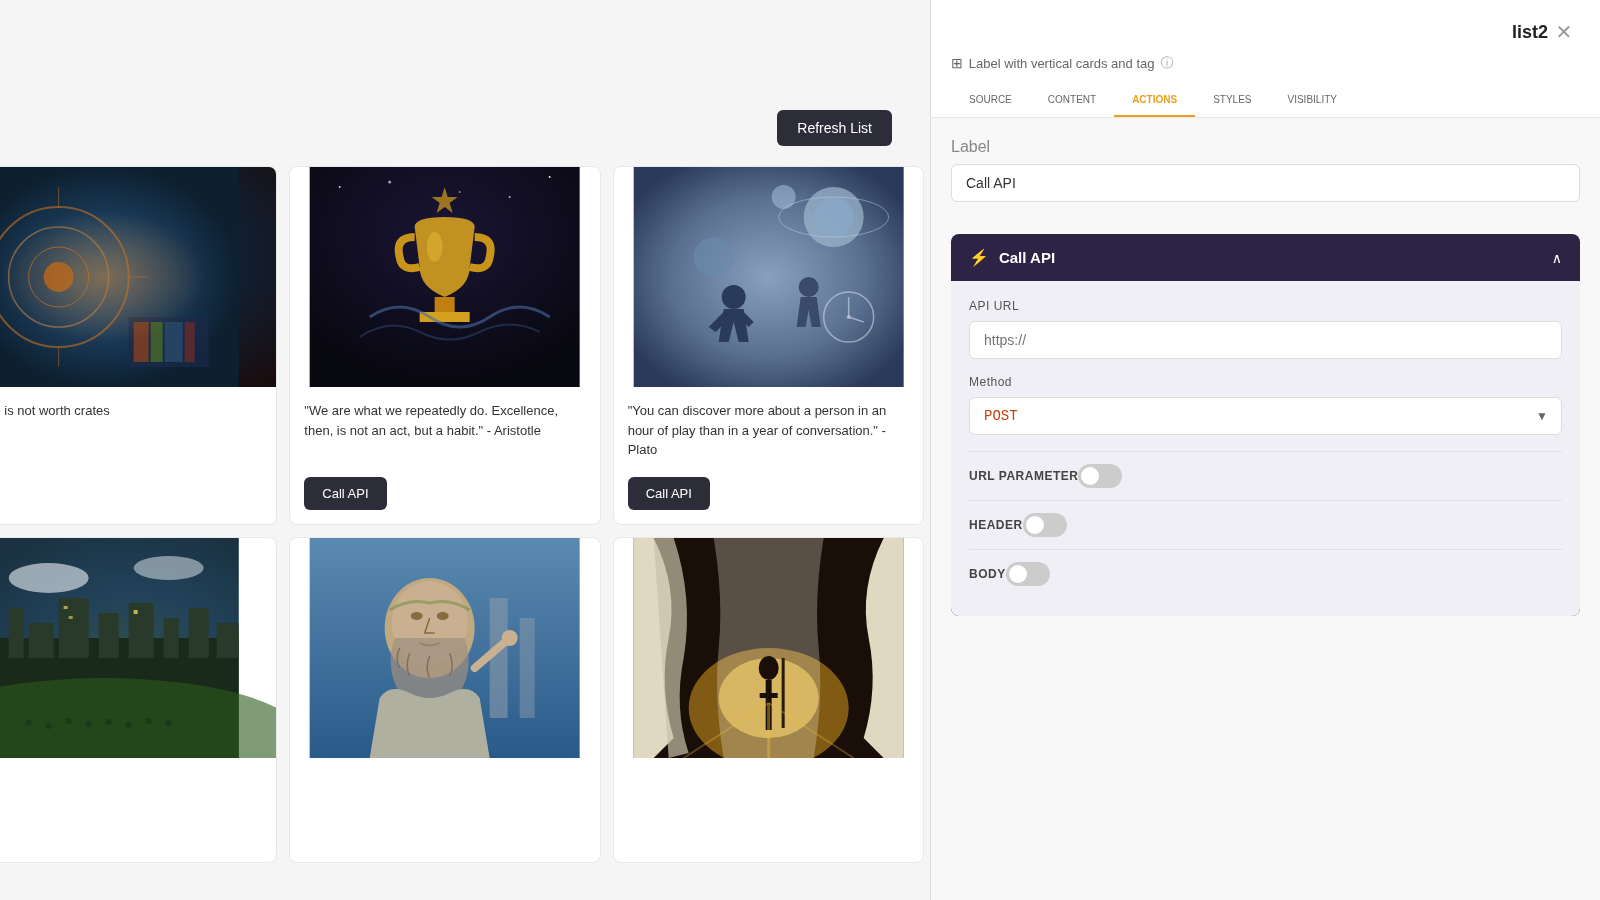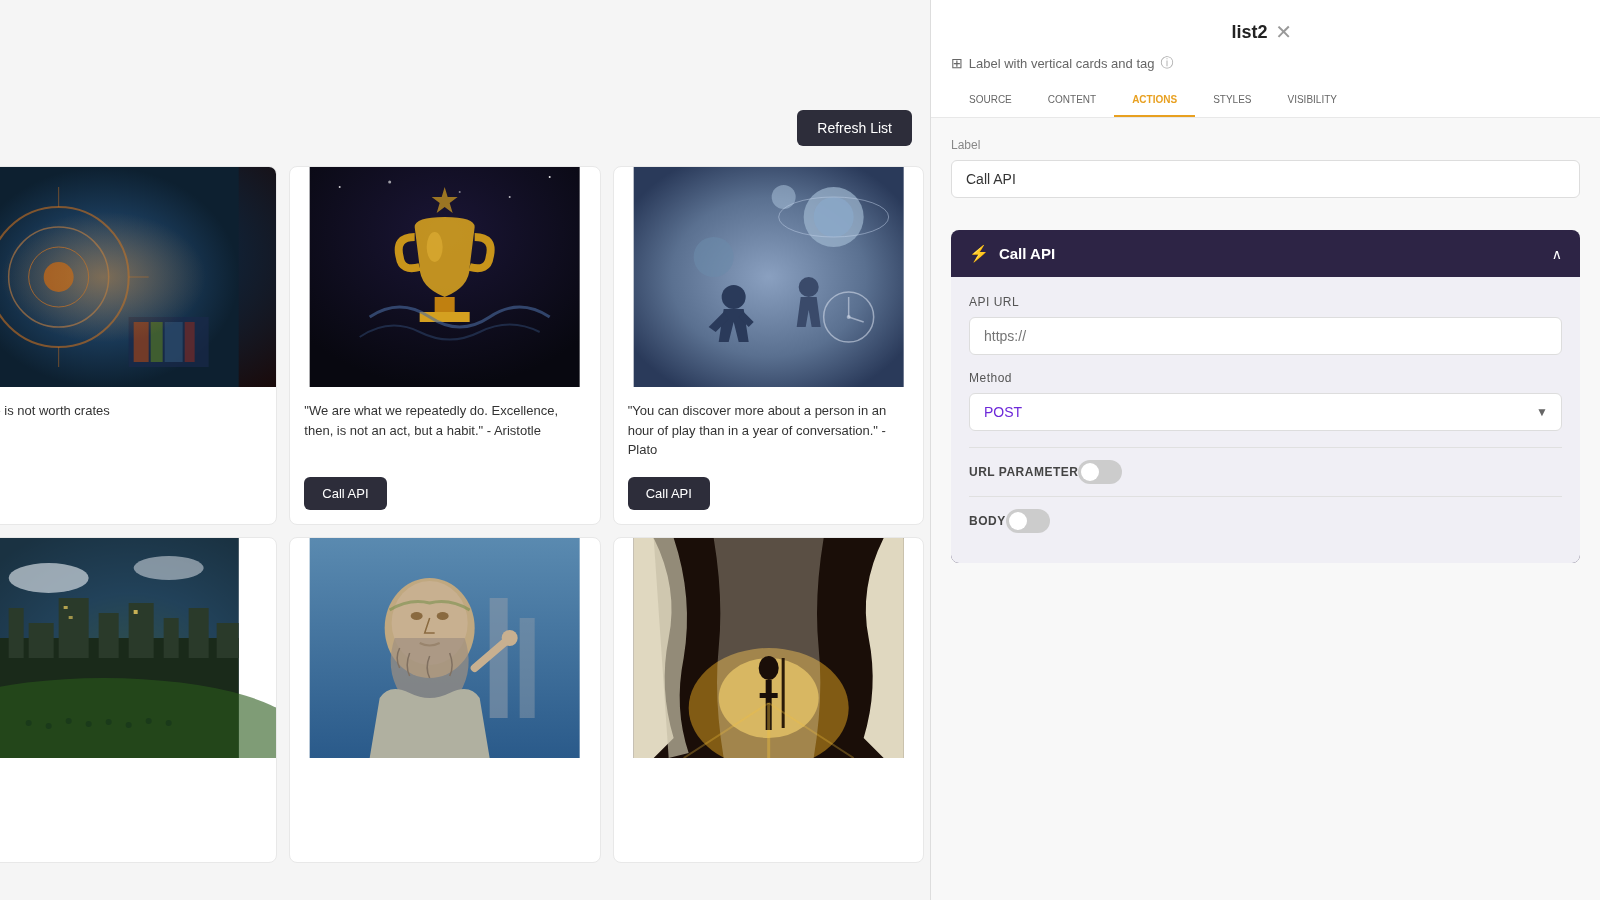--- a/index.html
+++ b/index.html
@@ -16,21 +16,21 @@
     .left-panel {
       flex: 0 0 930px;
       background: #f5f5f5;
       position: relative;
       overflow: hidden;
     }
 
     .refresh-btn-wrapper {
       position: absolute;
       top: 110px;
-      right: 18px;
+      right: 38px;
       z-index: 10;
       border-radius: 18px;
     }
 
     .refresh-btn {
       background: #2d2d3a;
       color: #fff;
       border: none;
       padding: 10px 20px;
       border-radius: 6px;
@@ -118,21 +118,21 @@
 
     .panel-header {
       padding: 16px 20px 0 20px;
       background: #fff;
       border-bottom: 1px solid #e8e8e8;
     }
 
     .panel-title-row {
       display: flex;
       align-items: center;
-      justify-content: center;
+      justify-content: flex-end;
       margin-bottom: 6px;
     }
 
     .panel-title {
       font-size: 18px;
       font-weight: 600;
       color: #222;
     }
 
     .close-btn {
@@ -193,21 +193,21 @@
       font-weight: 600;
     }
 
     .panel-content {
       flex: 1;
       overflow-y: auto;
       padding: 20px;
     }
 
     .field-label {
-      font-size: 12px;
+      font-size: 16px;
       font-weight: 500;
       color: #888;
       margin-bottom: 8px;
       text-transform: none;
     }
 
     .text-input {
       width: 100%;
       padding: 10px 14px;
       border: 1px solid #ddd;
@@ -287,25 +287,26 @@
     .select-wrapper {
       position: relative;
     }
 
     .api-select {
       width: 100%;
       padding: 10px 14px;
       border: 1px solid #ddd;
       border-radius: 6px;
       font-size: 14px;
-      color: #6d28d9;
+      color: #c2410c;
       background: #fff;
       outline: none;
       appearance: none;
       cursor: pointer;
+      font-family: Liberation Mono, monospace;
     }
 
     .select-arrow {
       position: absolute;
       right: 14px;
       top: 50%;
       transform: translateY(-50%);
       color: #666;
       pointer-events: none;
       font-size: 12px;
@@ -696,20 +697,24 @@
             </select>
             <span class="select-arrow">▼</span>
           </div>
         </div>
 
         <div class="toggle-row">
           <span class="toggle-label">URL PARAMETER</span>
           <div class="toggle"></div>
         </div>
 
+        <div class="toggle-row">
+          <span class="toggle-label">HEADER</span>
+          <div class="toggle"></div>
+        </div>
 
         <div class="toggle-row">
           <span class="toggle-label">BODY</span>
           <div class="toggle"></div>
         </div>
 
 
       </div>
     </div>
 

